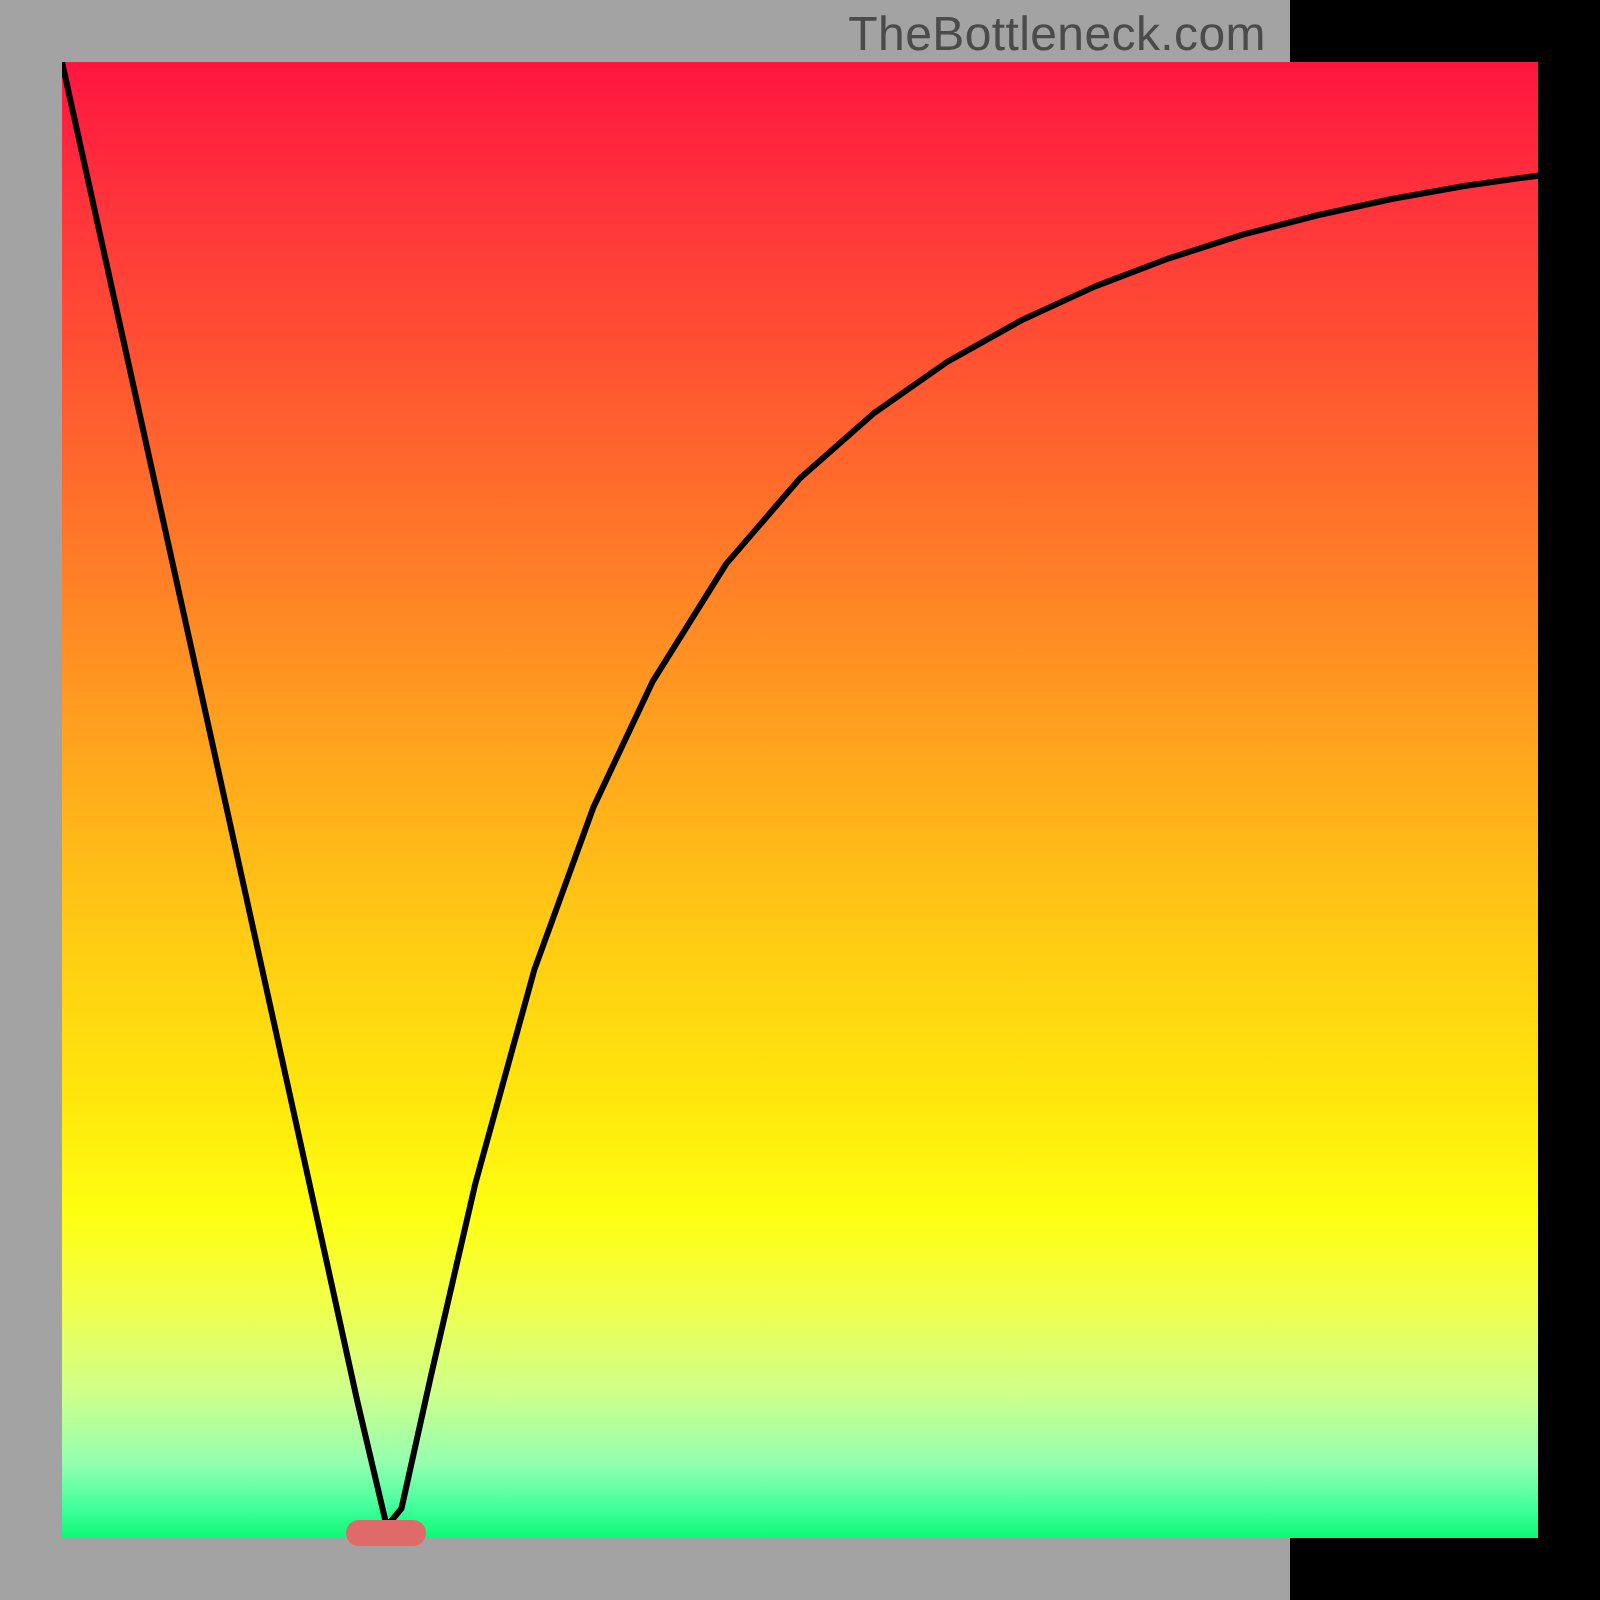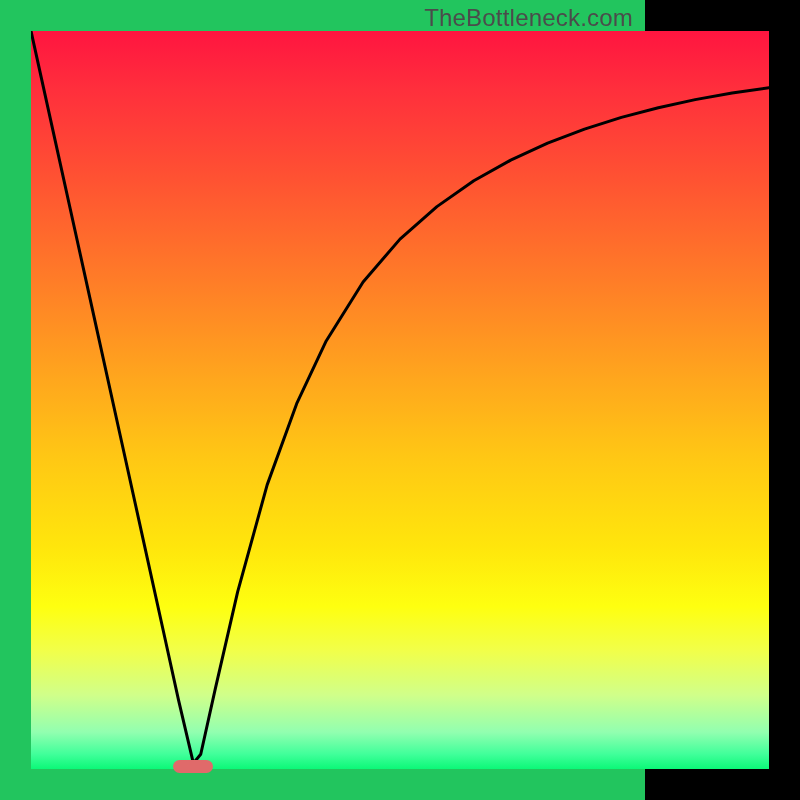--- a/index.html
+++ b/index.html
@@ -8,21 +8,21 @@
     width: 800px;
     height: 800px;
     overflow: hidden;
     background: #000;
     font-family: Arial, Helvetica, sans-serif;
   }
   .frame {
     position: relative;
     width: 645px;
     height: 800px;
-    background: #22c55e;
+    background: #a3a3a3;
   }
   .plot {
     position: absolute;
     left: 31px;
     top: 31px;
     width: 738px;
     height: 738px;
     background: linear-gradient(to bottom,
       #ff1540 0%,
       #ff2f3c 8%,

